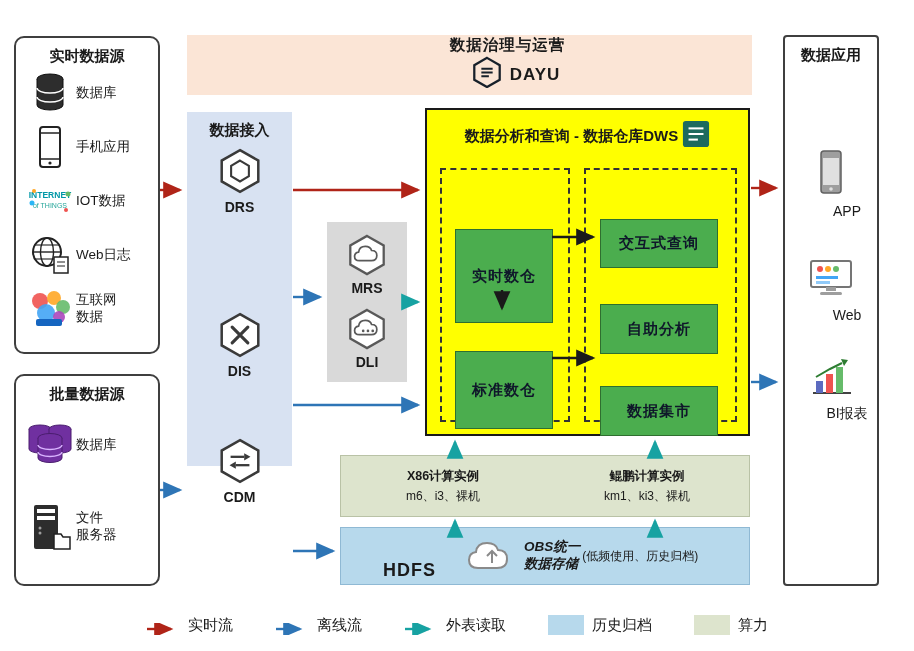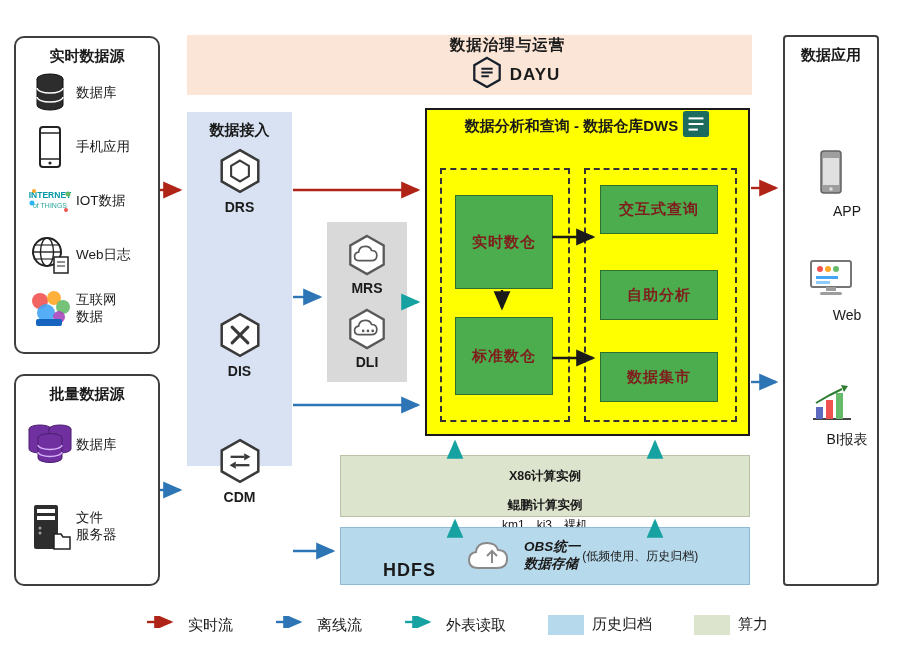--- a/index.html
+++ b/index.html
@@ -32,51 +32,51 @@
   .ing-icon-row{display:flex;justify-content:center;align-items:center;gap:3px;}
   .kafka-word{display:flex;align-items:center;gap:1px;font-size:10px;font-weight:bold;}
 
   
   .mrs-box{position:absolute;left:327px;top:222px;width:80px;height:160px;background:#d9d9d9;}
   .proc-item{position:absolute;left:0;width:100%;text-align:center;}
   .proc-label{font-weight:bold;font-size:14px;}
 
   
   .dws-box{position:absolute;left:425px;top:108px;width:325px;height:328px;background:#ffff00;border:2px solid #1a1a1a;box-sizing:border-box;}
-  .dws-title-row{display:flex;align-items:center;justify-content:center;gap:4px;}
+  .dws-title-row{display:flex;align-items:center;justify-content:center;gap:4px;padding-top:10px;}
   .dws-title{font-weight:bold;font-size:15px;}
   .dws-dashed{position:absolute;border:2px dashed #333;box-sizing:border-box;}
   .dash-left{left:13px;top:58px;width:130px;height:254px;}
   .dash-right{left:157px;top:58px;width:153px;height:254px;}
-  .gbox{position:absolute;background:#4bad4e;border:1.5px solid #2f6f2f;color:#7f1d1d;font-weight:bold;font-size:15px;display:flex;align-items:center;justify-content:center;box-sizing:border-box;letter-spacing:1px;}
+  .gbox{position:absolute;background:#4bad4e;border:1.5px solid #2f6f2f;color:#0f172a;font-weight:bold;font-size:15px;display:flex;align-items:center;justify-content:center;box-sizing:border-box;letter-spacing:1px;margin-top:34px;}
   .g-rt{left:28px;top:85px;width:98px;height:94px;}
   .g-std{left:28px;top:207px;width:98px;height:78px;}
   .g-iq{left:173px;top:75px;width:118px;height:49px;}
   .g-sa{left:173px;top:160px;width:118px;height:50px;}
   .g-dm{left:173px;top:242px;width:118px;height:50px;}
 
   
-  .compute-box{position:absolute;left:340px;top:455px;width:410px;height:62px;background:#dde4cd;border:1px solid #b9c2a6;display:flex;box-sizing:border-box;flex-direction:column;}
+  .compute-box{position:absolute;left:340px;top:455px;width:410px;height:62px;background:#dde4cd;border:1px solid #b9c2a6;display:flex;box-sizing:border-box;}
   .compute-half{flex:1;text-align:center;padding-top:12px;}
   .compute-title{font-weight:bold;font-size:12.5px;}
   .compute-spec{font-size:12px;margin-top:3px;}
   .hdfs-box{position:absolute;left:340px;top:527px;width:410px;height:58px;background:#b7d9ec;border:1px solid #8fb9d4;display:flex;align-items:center;box-sizing:border-box;}
   .hdfs-label{font-weight:bold;font-size:18px;margin-left:42px;letter-spacing:1px;margin-top:29px;}
   .obs-cloud{margin-left:28px;display:flex;align-items:center;}
   .obs-title{font-weight:bold;font-size:13.5px;line-height:1.25;margin-left:4px;font-style:italic;}
   .obs-note{font-size:12px;margin-left:2px;}
 
   
   .apps-panel{left:783px;top:35px;width:96px;height:551px;border-radius:4px;}
   .app-item{position:absolute;left:0;width:100%;text-align:center;}
   .app-label{font-size:14px;margin-top:4px;padding-left:32px;}
 
   
   .legend{position:absolute;left:0;top:615px;width:914px;display:flex;justify-content:center;gap:42px;align-items:center;}
-  .legend-item{display:flex;align-items:flex-start;gap:8px;font-size:15px;}
+  .legend-item{display:flex;align-items:flex-end;gap:8px;font-size:15px;}
   .legend-swatch{width:36px;height:20px;display:inline-block;}
 
   
   .arrows{position:absolute;left:0;top:0;pointer-events:none;z-index:6;}
 </style>
 </head>
 <body>
 
 <div class="canvas">
 
@@ -273,20 +273,21 @@
     <div class="gbox g-rt">实时数仓</div>
     <div class="gbox g-std">标准数仓</div>
     <div class="gbox g-iq">交互式查询</div>
     <div class="gbox g-sa">自助分析</div>
     <div class="gbox g-dm">数据集市</div>
   </div>
 
   <div class="compute-box">
     <div class="compute-half">
       <div class="compute-title">X86计算实例</div>
+      <div class="compute-spec">m6、i3、裸机</div>
     </div>
     <div class="compute-half">
       <div class="compute-title">鲲鹏计算实例</div>
       <div class="compute-spec">km1、ki3、裸机</div>
     </div>
   </div>
 
   <div class="hdfs-box">
     <span class="hdfs-label">HDFS</span>
     <span class="obs-cloud">
@@ -320,21 +321,21 @@
           <circle cx="20" cy="10" r="3" fill="#ffa726"></circle>
           <circle cx="28" cy="10" r="3" fill="#66bb6a"></circle>
           <rect x="8" y="17" width="22" height="3" fill="#42a5f5"></rect>
           <rect x="8" y="22" width="14" height="3" fill="#90caf9"></rect>
           <rect x="18" y="28" width="10" height="4" fill="#9e9e9e"></rect>
           <rect x="12" y="33" width="22" height="3" rx="1.5" fill="#9e9e9e"></rect>
         </svg>
       </span>
       <div class="app-label">Web</div>
     </div>
-    <div class="app-item" style="top:346px">
+    <div class="app-item" style="top:320px">
       <span>
         <svg width="46" height="40" viewBox="0 0 46 40">
           <line x1="5" y1="36" x2="43" y2="36" stroke="#424242" stroke-width="2"></line>
           <rect x="8" y="24" width="7" height="12" fill="#5c6bc0"></rect>
           <rect x="18" y="17" width="7" height="19" fill="#ef5350"></rect>
           <rect x="28" y="10" width="7" height="26" fill="#66bb6a"></rect>
           <path d="M8 20 L22 12 L34 6" fill="none" stroke="#2e7d32" stroke-width="2"></path>
           <polygon points="33,2 40,3 36,9" fill="#2e7d32"></polygon>
         </svg>
       </span>

